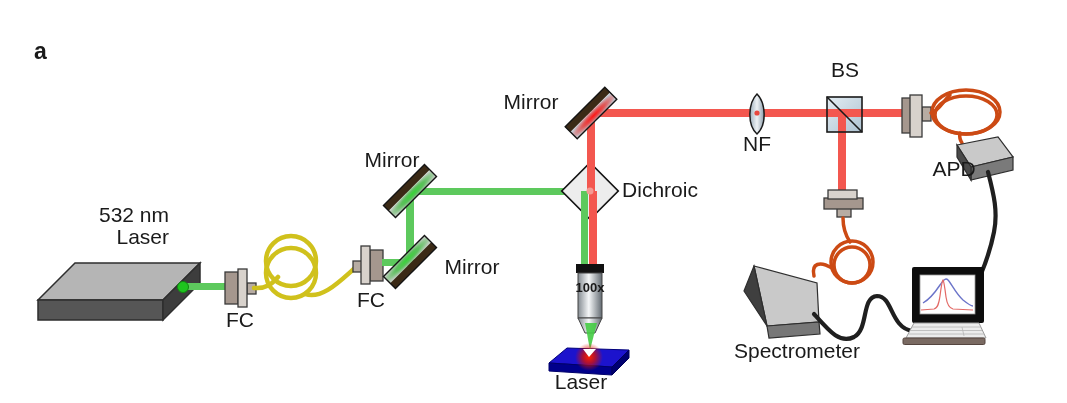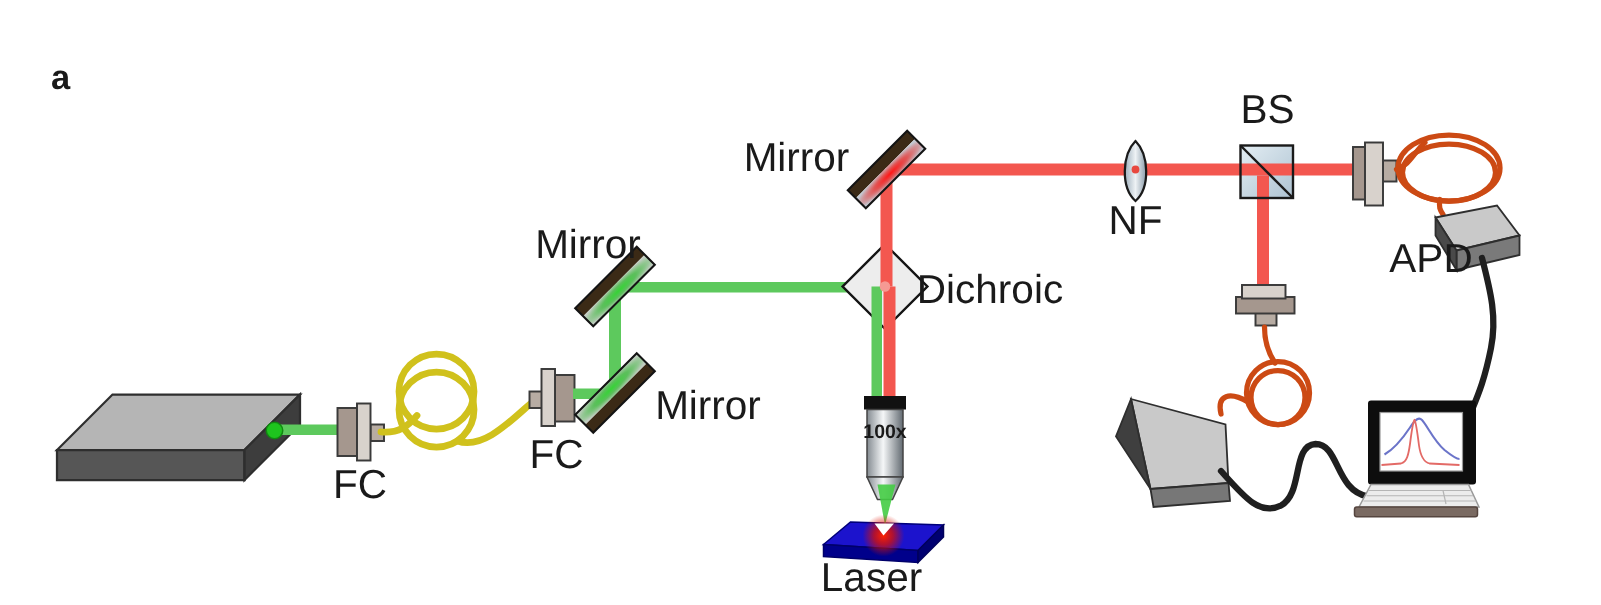--- a/index.html
+++ b/index.html
@@ -1,19 +1,19 @@
 <!DOCTYPE html>
 <html><head>
 <meta charset="utf-8">
 <style>
   html,body{margin:0;padding:0;background:#fff;}
   .stage{position:relative;width:1067px;height:403px;background:#ffffff;overflow:hidden;
          font-family:"Liberation Sans", sans-serif;color:#1a1a1a;}
   .stage svg{position:absolute;left:0;top:0;}
-  .lbl{position:absolute;white-space:nowrap;font-size:27px;line-height:1.05;
+  .lbl{position:absolute;white-space:nowrap;font-size:21px;line-height:1.05;
        transform:translateX(-50%);text-align:right;}
   .lbl-left{position:absolute;white-space:nowrap;}
   .bold{font-weight:bold;}
   .tiny{font-size:13px;font-weight:bold;transform:translateX(-50%);}
 </style>
 </head>
 <body>
 
 <div class="stage">
 
@@ -195,26 +195,31 @@
     <polygon points="612,367 629,350 629,358 612,375" fill="#000070" stroke="#00005a" stroke-width="1"></polygon>
   </g>
 
   <polygon points="585,323 597,323 590,350" fill="#44cc44" opacity="0.9"></polygon>
   <circle cx="589" cy="357" r="14" fill="url(#sampleGlow)"></circle>
   <polygon points="583,349 596,349 589,357" fill="#ffffff"></polygon>
 </svg>
 
 <div class="lbl-left bold" style="left:34px;top:38px;font-size:23px">a</div>
 
+<div class="lbl" style="left:134px;top:204px">
+  <div>532 nm</div>
+  <div>Laser</div>
+</div>
 
 <div class="lbl" style="left:240px;top:309px">FC</div>
 <div class="lbl" style="left:371px;top:289px">FC</div>
 <div class="lbl" style="left:392px;top:149px">Mirror</div>
 <div class="lbl" style="left:472px;top:256px">Mirror</div>
 <div class="lbl" style="left:531px;top:91px">Mirror</div>
 <div class="lbl" style="left:660px;top:179px">Dichroic</div>
 <div class="lbl" style="left:757px;top:133px">NF</div>
 <div class="lbl" style="left:845px;top:59px">BS</div>
 <div class="lbl" style="left:954px;top:158px">APD</div>
+<div class="lbl" style="left:797px;top:340px">Spectrometer</div>
 <div class="tiny" style="position:absolute;left:590px;top:280px">100x</div>
 <div class="lbl" style="left:581px;top:371px">Laser</div>
 
 </div>
 
 </body></html>

